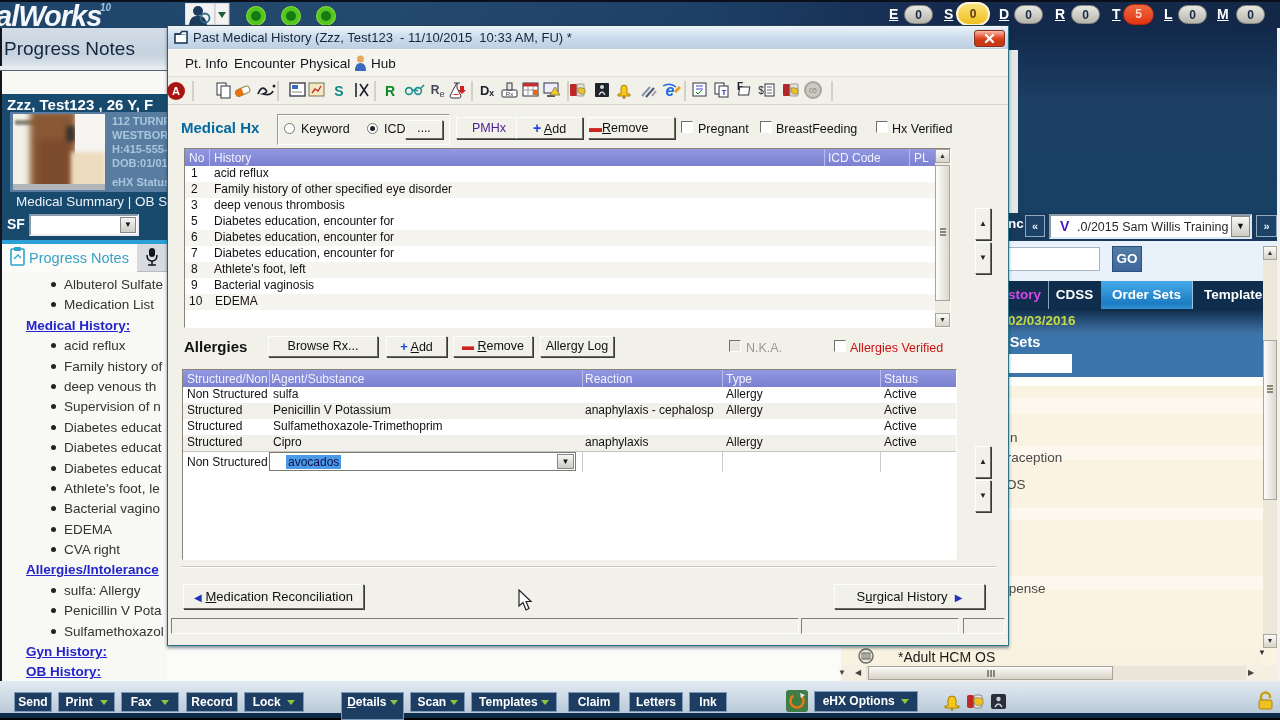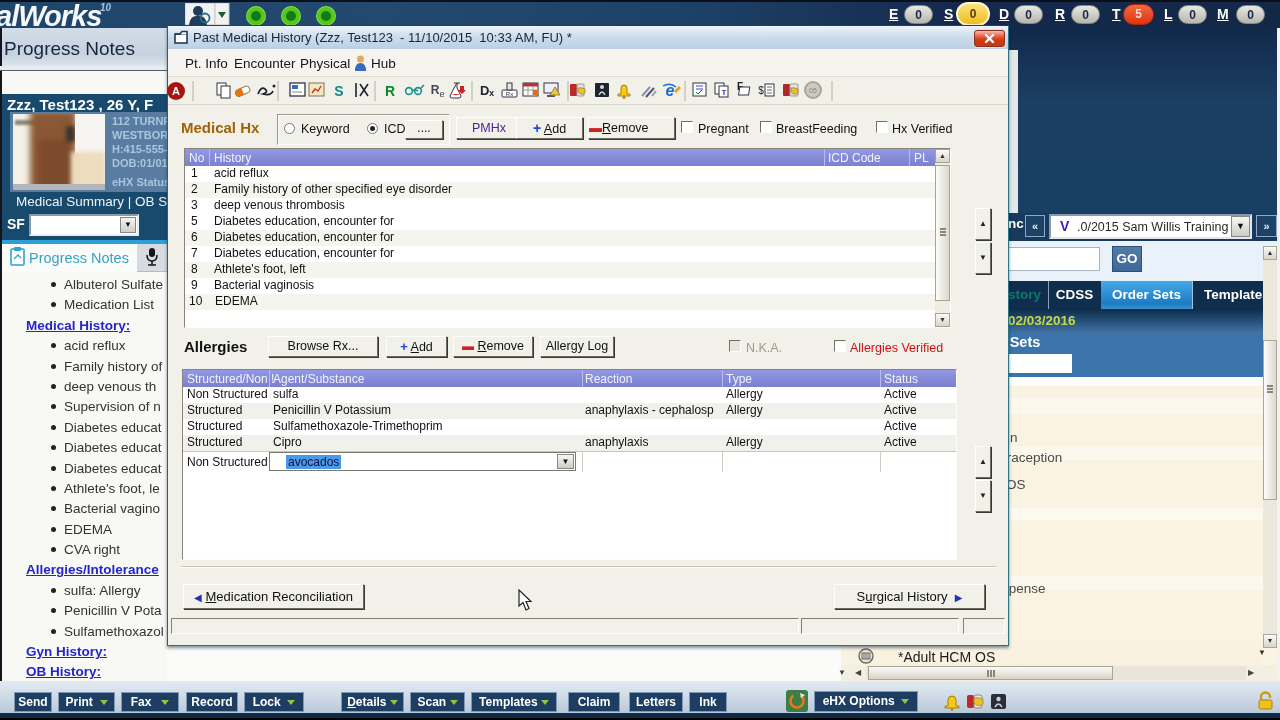--- a/index.html
+++ b/index.html
@@ -133,21 +133,21 @@
   <span class="ab" style="left:26px;top:4px;color:#2a2a2a;font-size:12.5px;white-space:nowrap">.0/2015 Sam Willis Training</span>
   <div class="ab" style="right:0px;top:0px;width:19px;height:21px;background:linear-gradient(#f6f6f4,#cdcdc6);border:1px solid #888;text-align:center;line-height:19px;font-size:9px;color:#111">▼</div>
 </div>
 <div class="ab" style="left:1256px;top:215px;width:21px;height:22px;background:#1d4268;border:1px solid #90a8c0;color:#e8f0f8;font-size:11px;font-weight:bold;text-align:center;line-height:20px">»</div>
 
 <div class="ab" style="left:1008px;top:241px;width:272px;height:40px;background:#e9f2fb"></div>
 <div class="ab" style="left:990px;top:247px;width:110px;height:24px;background:#fff;border:1px solid #a8b4c0"></div>
 <div class="ab" style="left:1112px;top:246px;width:30px;height:26px;background:linear-gradient(#537ca4,#3d689a);border:1px solid #2a5080;color:#fff;font-size:13.5px;font-weight:bold;text-align:center;line-height:24px">GO</div>
 
 <div class="ab" style="left:1008px;top:281px;width:272px;height:28px;background:#0f2d4c"></div>
-<div class="ab" style="left:1008px;top:281px;width:40px;height:28px;color:#0f766e;font-size:13.5px;font-weight:bold;line-height:28px">story</div>
+<div class="ab" style="left:1008px;top:281px;width:40px;height:28px;color:#d946ef;font-size:13.5px;font-weight:bold;line-height:28px">story</div>
 <div class="ab" style="left:1048px;top:281px;width:1px;height:28px;background:#8aa2b8"></div>
 <div class="ab" style="left:1048px;top:281px;width:53px;height:28px;color:#fff;font-size:13.5px;font-weight:bold;line-height:28px;text-align:center">CDSS</div>
 <div class="ab" style="left:1101px;top:281px;width:92px;height:28px;background:linear-gradient(#45aae8,#1d7cc4 80%,#3590d0);color:#fff;font-size:13.5px;font-weight:bold;line-height:28px;text-align:center;border-right:1px solid #9ec4dc">Order Sets</div>
 <div class="ab" style="left:1204px;top:281px;width:76px;height:28px;color:#fff;font-size:13.5px;font-weight:bold;line-height:28px">Templates</div>
 
 <div class="ab" style="left:1008px;top:309px;width:272px;height:24px;background:linear-gradient(#0e2c48,#39689a 85%,#40719f)"></div>
 <div class="ab" style="left:1008px;top:313px;color:#c6da44;font-size:13.5px;font-weight:bold">02/03/2016</div>
 
 <div class="ab" style="left:1008px;top:333px;width:272px;height:44px;background:#3b74ab"></div>
 <div class="ab" style="left:1000px;top:334px;color:#fff;font-size:14.5px;font-weight:bold">r Sets</div>
@@ -333,21 +333,21 @@
       </g>
   <g>
         <rect x="617" y="6" width="7" height="12" rx="1" fill="#b02828"></rect>
         <rect x="624" y="6" width="8" height="12" rx="1" fill="#e8e4da" stroke="#999"></rect>
         <path d="M625,14 q4,4 7,1 l0,-4 q-4,-2 -7,-1 z" fill="#f0c020" stroke="#886" stroke-width=".8"></path>
       </g>
   <circle cx="647" cy="12" r="8" fill="#cccac2" stroke="#a8a69c" stroke-width="2"></circle>
       <text x="647" y="15" font-size="7" fill="#888478" text-anchor="middle">05</text>
  </svg>
 
- <div class="ab" style="left:13px;top:93px;color:#a16207;font-size:15px;font-weight:bold">Medical Hx</div>
+ <div class="ab" style="left:13px;top:93px;color:#0369a1;font-size:15px;font-weight:bold">Medical Hx</div>
  <div class="ab" style="left:109px;top:88px;width:173px;height:31px;border:1px solid;border-color:#9a988c #fdfdfa #fdfdfa #9a988c;box-shadow:1px 1px 0 #fdfdfa inset"></div>
  <div class="ab" style="left:116px;top:97px;width:11px;height:11px;border-radius:6px;background:#fff;border:1px solid #777"></div>
  <div class="ab" style="left:133px;top:96px;font-size:12.5px;color:#111">Keyword</div>
  <div class="ab" style="left:199px;top:97px;width:11px;height:11px;border-radius:6px;background:#fff;border:1px solid #777"></div>
  <div class="ab" style="left:202px;top:100px;width:5px;height:5px;border-radius:3px;background:#222"></div>
  <div class="ab" style="left:216px;top:96px;font-size:12.5px;color:#111">ICD</div>
  <div class="btn3d ab" style="left:237px;top:94px;width:38px;height:19px;text-align:center;font-size:12px;line-height:14px;color:#111">....</div>
  <div class="btn3d ab" style="left:288px;top:91px;width:66px;height:22px;text-align:center;font-size:12.5px;line-height:20px;color:#4c1d95">PMHx</div>
  <div class="btn3d ab" style="left:348px;top:91px;width:67px;height:22px;text-align:center;font-size:12.5px;line-height:20px;color:#111"><b style="color:#2244dd;font-size:14px">+</b> <u>A</u>dd</div>
  <div class="btn3d ab" style="left:420px;top:91px;width:87px;height:22px;text-align:left;font-size:12.5px;line-height:20px;color:#111"><b style="color:#cc2222;font-size:13px">▬</b><u>R</u>emove</div>
@@ -468,21 +468,21 @@
     </svg>
 </div>
 
 <div class="ab" style="left:0;top:681px;width:1280px;height:32px;background:linear-gradient(#e3ebf2,#c2d0de 80%,#b8c8d8)"></div>
 <div class="ab" style="left:0;top:713px;width:1280px;height:7px;background:#0d2a47;border-bottom:2px solid #000"></div>
 <div class="navy-btn ab" style="left:14px;top:692px;width:38px;height:20px;line-height:18px">Send</div>
 <div class="navy-btn ab" style="left:58px;top:692px;width:57px;height:20px;line-height:18px">Print &nbsp;<span class="garr"></span></div>
 <div class="navy-btn ab" style="left:121px;top:692px;width:58px;height:20px;line-height:18px">Fax &nbsp;&nbsp;<span class="garr"></span></div>
 <div class="navy-btn ab" style="left:186px;top:692px;width:52px;height:20px;line-height:18px">Record</div>
 <div class="navy-btn ab" style="left:244px;top:692px;width:60px;height:20px;line-height:18px">Lock &nbsp;<span class="garr"></span></div>
-<div class="navy-btn ab" style="left:341px;top:692px;width:63px;height:20px;line-height:18px"><u>D</u>etails <span class="garr"></span></div>
+<div class="navy-btn ab" style="left:341px;top:692px;width:63px;height:28px;line-height:18px"><u>D</u>etails <span class="garr"></span></div>
 <div class="navy-btn ab" style="left:410px;top:692px;width:55px;height:20px;line-height:18px">Scan <span class="garr"></span></div>
 <div class="navy-btn ab" style="left:471px;top:692px;width:86px;height:20px;line-height:18px">Templates <span class="garr"></span></div>
 <div class="navy-btn ab" style="left:568px;top:692px;width:52px;height:20px;line-height:18px">Claim</div>
 <div class="navy-btn ab" style="left:629px;top:692px;width:54px;height:20px;line-height:18px">Letters</div>
 <div class="navy-btn ab" style="left:689px;top:692px;width:38px;height:20px;line-height:18px">Ink</div>
 <svg class="ab" style="left:786px;top:690px" width="22" height="22">
     <rect x="0" y="0" width="22" height="22" rx="3" fill="#3f7d46"></rect>
     <circle cx="11" cy="11" r="6.5" fill="none" stroke="#e87818" stroke-width="2.5" stroke-dasharray="26 8"></circle>
     <path d="M14,3 l5,2 l-4,3 z" fill="#e8e8e0"></path>
   </svg>

